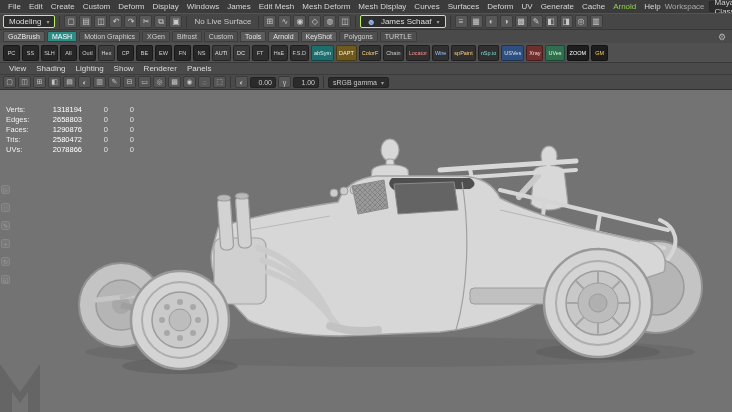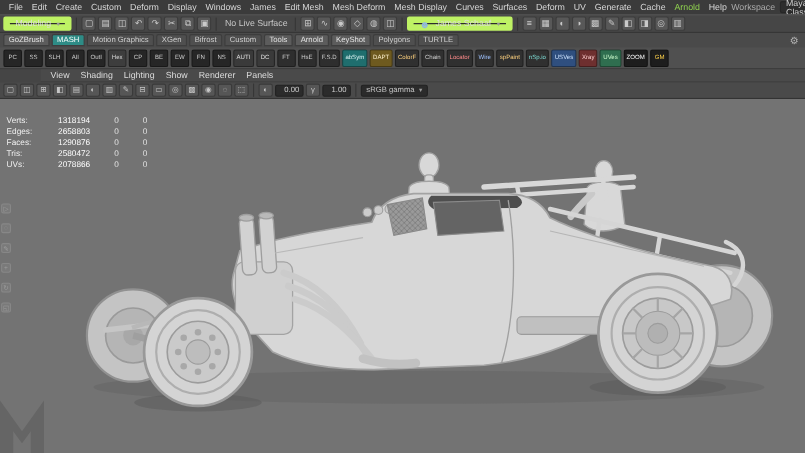--- a/index.html
+++ b/index.html
@@ -9,39 +9,39 @@
 
   
   .menubar { height:13px; background:#3b3b3b; display:flex; align-items:center; padding:0 4px; font-size:8px; color:#d6d6d6; flex:0 0 auto; }
   .menubar .mi { padding:0 4px; white-space:nowrap; }
   .menubar .spacer { flex:1; }
   .ws-label { color:#aaaaaa; padding-right:4px; }
   .ws-chip { background:#2d2d2d; border:1px solid #262626; border-radius:2px; padding:0 5px; height:11px; display:flex; align-items:center; gap:4px; color:#d0d0d0; }
 
   
   .statusbar { height:17px; background:#464646; border-top:1px solid #535353; border-bottom:1px solid #363636; display:flex; align-items:center; gap:2px; padding:0 3px; flex:0 0 auto; }
-  .dd { background:#2d2d2d; border:6px solid #bef264; border-radius:2px; height:13px; display:flex; align-items:center; gap:5px; padding:0 5px; font-size:8px; color:#dddddd; white-space:nowrap; }
+  .dd { background:#2d2d2d; border:1px solid #bef264; border-radius:2px; height:13px; display:flex; align-items:center; gap:5px; padding:0 5px; font-size:8px; color:#dddddd; white-space:nowrap; }
   .dd .arr { font-size:6px; color:#9a9a9a; }
   .sq { width:13px; height:13px; background:#585858; border:1px solid #3c3c3c; border-radius:2px; display:flex; align-items:center; justify-content:center; font-size:8px; color:#c9c9c9; flex:0 0 auto; }
   .sep { width:1px; height:12px; background:#363636; margin:0 2px; flex:0 0 auto; }
   .live-label { font-size:8px; color:#c8c8c8; white-space:nowrap; padding:0 3px; }
   .user-icon { color:#8fb7e0; font-size:9px; }
 
   
   .shelf-tabs { height:13px; background:#4a4a4a; display:flex; align-items:center; gap:2px; padding:0 3px; font-size:7px; flex:0 0 auto; }
   .tab { padding:0 4px; height:11px; display:flex; align-items:center; border-radius:2px 2px 0 0; border:1px solid #3d3d3d; white-space:nowrap; }
   .shelf-tabs .spacer { flex:1; }
   .gear { color:#b5b5b5; font-size:9px; padding-right:3px; }
 
   
   .shelf-row { height:20px; background:#505050; border-bottom:1px solid #3a3a3a; display:flex; align-items:center; gap:2px; padding:0 3px; flex:0 0 auto; }
   .shelf-item { min-width:17px; height:16px; padding:0 2px; border-radius:2px; display:flex; align-items:center; justify-content:center; font-size:5.5px; letter-spacing:0; border:1px solid rgba(0,0,0,.35); white-space:nowrap; }
 
   
-  .panel-menus { height:12px; background:#4a4a4a; border-bottom:1px solid #3c3c3c; display:flex; align-items:center; gap:1px; padding:0 4px; font-size:8px; color:#dcdcdc; flex:0 0 auto;margin-left:37px; }
+  .panel-menus { height:12px; background:#4a4a4a; border-bottom:1px solid #3c3c3c; display:flex; align-items:center; gap:1px; padding:0 4px; font-size:8px; color:#dcdcdc; flex:0 0 auto; }
   .panel-menus .mi { padding:0 5px; }
 
   
   .vtoolbar { height:15px; background:#4a4a4a; border-bottom:1px solid #333333; display:flex; align-items:center; gap:2px; padding:0 3px; flex:0 0 auto; }
   .vt-sq { width:13px; height:12px; background:#565656; border:1px solid #3a3a3a; border-radius:2px; display:flex; align-items:center; justify-content:center; font-size:7px; color:#c5c5c5; flex:0 0 auto; }
   .num-field { width:26px; height:11px; background:#2b2b2b; border:1px solid #222222; border-radius:2px; color:#cccccc; font-size:7px; display:flex; align-items:center; justify-content:flex-end; padding:0 3px; }
   .cm-chip { height:11px; background:#2b2b2b; border:1px solid #222222; border-radius:2px; color:#c8c8c8; font-size:7px; display:flex; align-items:center; gap:4px; padding:0 4px; white-space:nowrap; }
 
   
   .viewport { position:relative; flex:1; background:#737373; overflow:hidden; }

